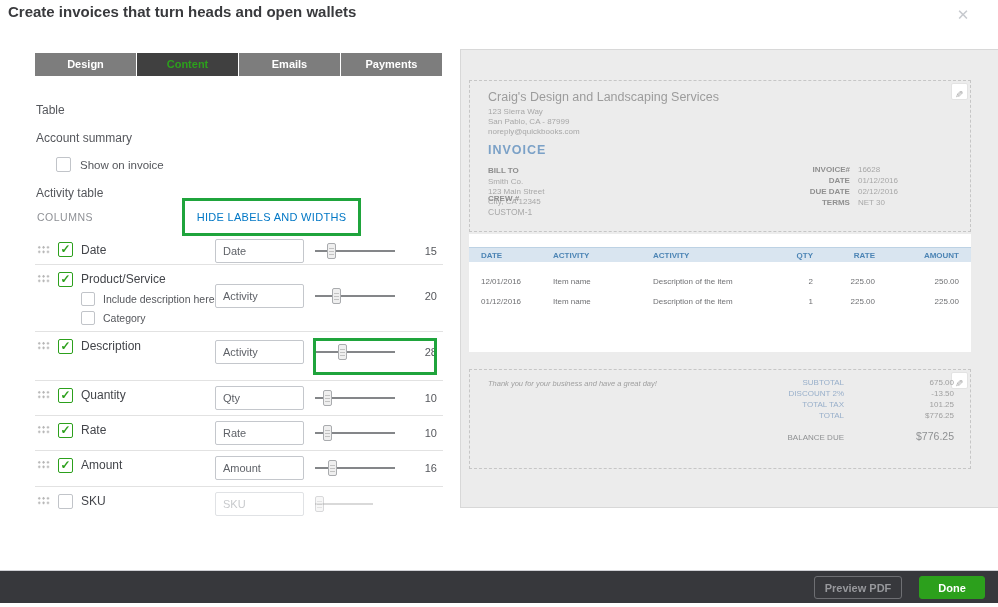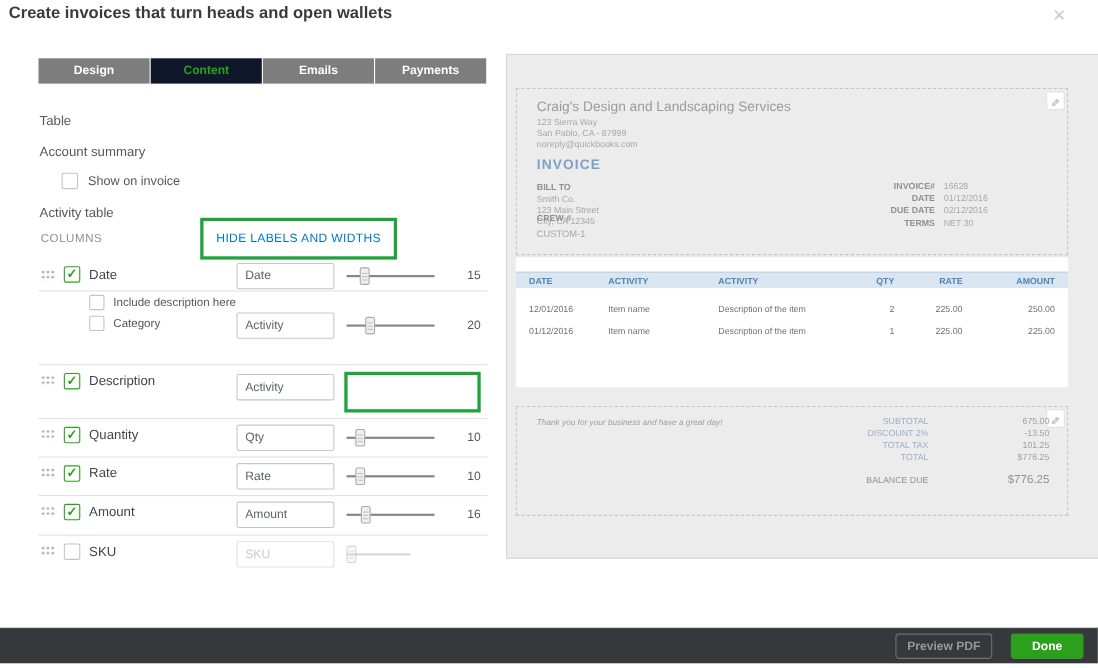--- a/index.html
+++ b/index.html
@@ -9,21 +9,21 @@
   
   .dlg-title { position:absolute; left:8px; top:3px; font-size:15px; font-weight:bold; color:#393a3d; }
   .close-x { position:absolute; left:952px; top:4px; width:22px; height:22px; color:#c6c9ce;
     font-size:15px; line-height:22px; text-align:center; cursor:pointer; }
   .close-x::after { content:"✕"; }
 
   
   .tabbar { position:absolute; left:35px; top:53px; width:407px; height:23px; display:flex; gap:1px; }
   .tab { flex:1; background:#7d7d7d; color:#ffffff; font-size:11px; font-weight:bold;
     text-align:center; line-height:23px; cursor:pointer; }
-  .tab.active { background:#0f172a; color:#2ca01c; }
+  .tab.active { background:#404040; color:#2ca01c; }
 
   
   .sec-label { position:absolute; left:36px; font-size:12px; color:#55575c; }
   .lbl-table { top:103px; }
   .lbl-account { top:131px; }
   .lbl-activity { top:186px; }
   .columns-lbl { position:absolute; left:37px; top:211px; font-size:10.5px; color:#8e9095; letter-spacing:0.5px; }
   .show-row { position:absolute; left:36px; top:157px; display:flex; align-items:center; gap:9px;padding-left:20px; }
   .show-row .show-label { font-size:11.5px; color:#55575c; }
 
@@ -167,20 +167,25 @@
     </div>
     <input class="col-input" value="Date" style="">
     <div class="slider">
       <span class="track"></span>
       <span class="thumb" style="left:12px"></span>
       <span class="val">15</span>
     </div>
   </div>
 
   <div class="col-row r2">
+    <div class="main-line">
+      <span class="drag"></span>
+      <span class="cb checked"></span>
+      <span class="col-label">Product/Service</span>
+    </div>
     <div class="sub-line">
       <span class="cb small"></span>
       <span class="sub-label">Include description here</span>
     </div>
     <div class="sub-line">
       <span class="cb small"></span>
       <span class="sub-label">Category</span>
     </div>
     <input class="col-input" value="Activity" style="">
     <div class="slider">
@@ -190,20 +195,25 @@
     </div>
   </div>
 
   <div class="col-row r3">
     <div class="main-line">
       <span class="drag"></span>
       <span class="cb checked"></span>
       <span class="col-label">Description</span>
     </div>
     <input class="col-input" value="Activity" style="">
+    <div class="slider">
+      <span class="track"></span>
+      <span class="thumb" style="left:23px"></span>
+      <span class="val">28</span>
+    </div>
   </div>
 
   <div class="col-row r4">
     <div class="main-line">
       <span class="drag"></span>
       <span class="cb checked"></span>
       <span class="col-label">Quantity</span>
     </div>
     <input class="col-input" value="Qty" style="">
     <div class="slider">

